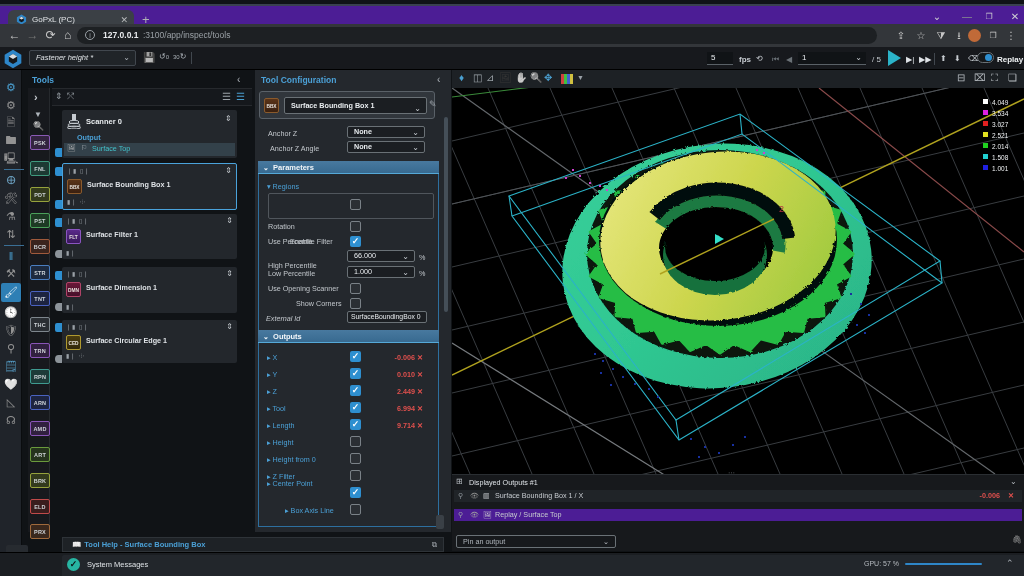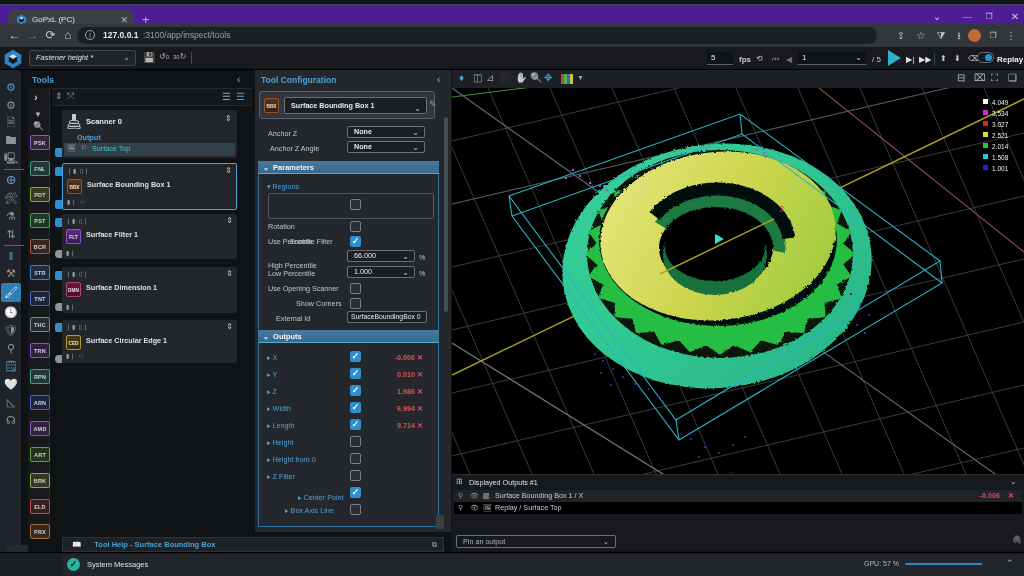--- a/index.html
+++ b/index.html
@@ -288,52 +288,52 @@
   <div class="abs lbl" style="left:13px;top:191px;">High Percentile</div>
   <div class="abs dd" style="left:92px;top:180px;width:68px;height:12px;line-height:10px;font-weight:normal;">66.000<span class="car" style="top:1px;">⌄</span></div>
   <div class="abs lbl" style="left:164px;top:183px;">%</div>
   <div class="abs lbl" style="left:13px;top:199px;">Low Percentile</div>
   <div class="abs dd" style="left:92px;top:196px;width:68px;height:12px;line-height:10px;font-weight:normal;">1.000<span class="car" style="top:1px;">⌄</span></div>
   <div class="abs lbl" style="left:164px;top:199px;">%</div>
   <div class="abs lbl" style="left:13px;top:214px;">Use Opening Scanner</div>
   <div class="abs cb" style="left:95px;top:213px;"></div>
   <div class="abs lbl" style="left:13px;top:229px;margin-left:28px;">Show Corners</div>
   <div class="abs cb" style="left:95px;top:228px;"></div>
-  <div class="abs lbl" style="left:21px;top:244px;">External Id</div>
+  <div class="abs lbl" style="left:11px;top:244px;font-style:italic;">External Id</div>
   <div class="abs" style="left:92px;top:241px;width:80px;height:12px;background:#1b1e22;border:1px solid #6a7176;border-radius:2px;color:#e8ecef;font-size:6.8px;line-height:10px;padding-left:3px;">SurfaceBoundingBox 0</div>
 
   <div class="abs secbar" style="top:260px;"><span style="font-size:7px;">⌄</span>&nbsp; Outputs</div>
   <div class="abs" style="left:3px;top:273px;width:181px;height:184px;border-left:1px solid #2d6f9f;border-right:1px solid #2d6f9f;border-bottom:1px solid #2d6f9f;"></div>
   <div class="abs outlbl" style="left:12px;top:283px;">▸ X</div>
   <div class="abs cbc" style="left:95px;top:281px;">✓</div>
   <div class="abs redv" style="left:125px;top:283px;width:35px;text-align:right;">-0.006</div>
   <div class="abs redv" style="left:162px;top:283px;">✕</div>
   <div class="abs outlbl" style="left:12px;top:300px;">▸ Y</div>
   <div class="abs cbc" style="left:95px;top:298px;">✓</div>
   <div class="abs redv" style="left:125px;top:300px;width:35px;text-align:right;">0.010</div>
   <div class="abs redv" style="left:162px;top:300px;">✕</div>
   <div class="abs outlbl" style="left:12px;top:317px;">▸ Z</div>
   <div class="abs cbc" style="left:95px;top:315px;">✓</div>
-  <div class="abs redv" style="left:125px;top:317px;width:35px;text-align:right;">1.986</div>
+  <div class="abs redv" style="left:125px;top:317px;width:35px;text-align:right;">2.449</div>
   <div class="abs redv" style="left:162px;top:317px;">✕</div>
-  <div class="abs outlbl" style="left:12px;top:334px;">▸ Width</div>
+  <div class="abs outlbl" style="left:12px;top:334px;">▸ Tool</div>
   <div class="abs cbc" style="left:95px;top:332px;">✓</div>
   <div class="abs redv" style="left:125px;top:334px;width:35px;text-align:right;">6.994</div>
   <div class="abs redv" style="left:162px;top:334px;">✕</div>
   <div class="abs outlbl" style="left:12px;top:351px;">▸ Length</div>
   <div class="abs cbc" style="left:95px;top:349px;">✓</div>
   <div class="abs redv" style="left:125px;top:351px;width:35px;text-align:right;">9.714</div>
   <div class="abs redv" style="left:162px;top:351px;">✕</div>
   <div class="abs outlbl" style="left:12px;top:368px;">▸ Height</div>
   <div class="abs cb" style="left:95px;top:366px;"></div>
   <div class="abs outlbl" style="left:12px;top:385px;">▸ Height from 0</div>
   <div class="abs cb" style="left:95px;top:383px;"></div>
   <div class="abs outlbl" style="left:12px;top:402px;">▸ Z Filter</div>
   <div class="abs cb" style="left:95px;top:400px;"></div>
-  <div class="abs outlbl" style="left:12px;top:423px;margin-left:31px;">▸ Center Point</div>
+  <div class="abs outlbl" style="left:12px;top:409px;">▸ Center Point</div>
   <div class="abs cbc" style="left:95px;top:417px;">✓</div>
   <div class="abs outlbl" style="left:12px;top:436px;padding-left:18px;">▸ Box Axis Line</div>
   <div class="abs cb" style="left:95px;top:434px;"></div>
 
   <div class="abs" style="left:189px;top:47px;width:4px;height:195px;background:#454f58;border-radius:2px;"></div>
   <div class="abs" style="left:181px;top:445px;width:8px;height:14px;background:#3a4046;border-radius:2px;"></div>
 </div>
 
 <div class="abs" id="vptb">
   <span class="abs" style="left:7px;top:2px;color:#4a9fd0;font-size:10px;">♦</span>
@@ -502,31 +502,31 @@
   <span class="abs" style="left:17px;top:3px;color:#dde1e5;font-size:7.2px;">Displayed Outputs #1</span>
   <span class="abs" style="left:558px;top:2px;color:#b6bbc0;font-size:8px;">⌄</span>
   <div class="abs dorow" style="top:15px;background:#202428;">
     <span style="position:absolute;left:4px;color:#8d949a;font-size:7px;">⚲</span>
     <span style="position:absolute;left:16px;color:#8d949a;font-size:7px;filter:grayscale(100%);">👁</span>
     <span style="position:absolute;left:29px;color:#d0d4d8;font-size:7px;">▥</span>
     <span style="position:absolute;left:41px;">Surface Bounding Box 1 / X</span>
     <span style="position:absolute;right:22px;color:#e0504d;font-weight:bold;">-0.006</span>
     <span style="position:absolute;right:8px;color:#e0504d;font-weight:bold;">✕</span>
   </div>
-  <div class="abs dorow" style="top:27px;background:#000000;">
+  <div class="abs dorow" style="top:34px;background:#4c1d95;">
     <span style="position:absolute;left:4px;color:#9aa1a7;font-size:7px;">⚲</span>
     <span style="position:absolute;left:16px;color:#9aa1a7;font-size:7px;filter:grayscale(100%);">👁</span>
     <span style="position:absolute;left:29px;color:#d0d4d8;font-size:7px;filter:grayscale(100%);">🖼</span>
     <span style="position:absolute;left:41px;">Replay / Surface Top</span>
   </div>
   <div class="abs" id="pindd">Pin an output<span style="position:absolute;left:146px;color:#c6cbd0;">⌄</span></div>
   <span class="abs" style="left:560px;top:60px;color:#9aa1a7;font-size:8px;filter:grayscale(100%);">🖇</span>
 </div>
 
-<div class="abs" id="toolhelp"><span style="margin-left:9px;filter:grayscale(100%);">📖</span><span style="margin-left:13px;">Tool Help - Surface Bounding Box</span><span style="position:absolute;right:6px;color:#aeb4ba;font-weight:normal;">⧉</span></div>
+<div class="abs" id="toolhelp"><span style="margin-left:9px;filter:grayscale(100%);">📖</span><span style="margin-left:3px;">Tool Help - Surface Bounding Box</span><span style="position:absolute;right:6px;color:#aeb4ba;font-weight:normal;">⧉</span></div>
 
 <div class="abs" id="statbar"></div>
 <div class="abs" id="statbar2"></div>
 <div class="abs" style="left:67px;top:558px;width:13px;height:13px;border-radius:50%;background:#27b5a2;color:#0e1114;font-size:9px;text-align:center;line-height:13px;font-weight:bold;">✓</div>
 <div class="abs" style="left:87px;top:560px;color:#dde1e5;font-size:7.5px;">System Messages</div>
 <div class="abs" style="left:864px;top:560px;color:#b6bbc0;font-size:7px;">GPU: 57 %</div>
 <div class="abs" style="left:905px;top:563px;width:77px;height:2px;background:#2e86c8;border-radius:1px;"></div>
 <div class="abs" style="left:988px;top:558px;color:#aeb4ba;font-size:9px;" <!--w--=""></div>
 <div class="abs" style="left:1006px;top:558px;color:#aeb4ba;font-size:9px;">⌃</div>
 </div>

